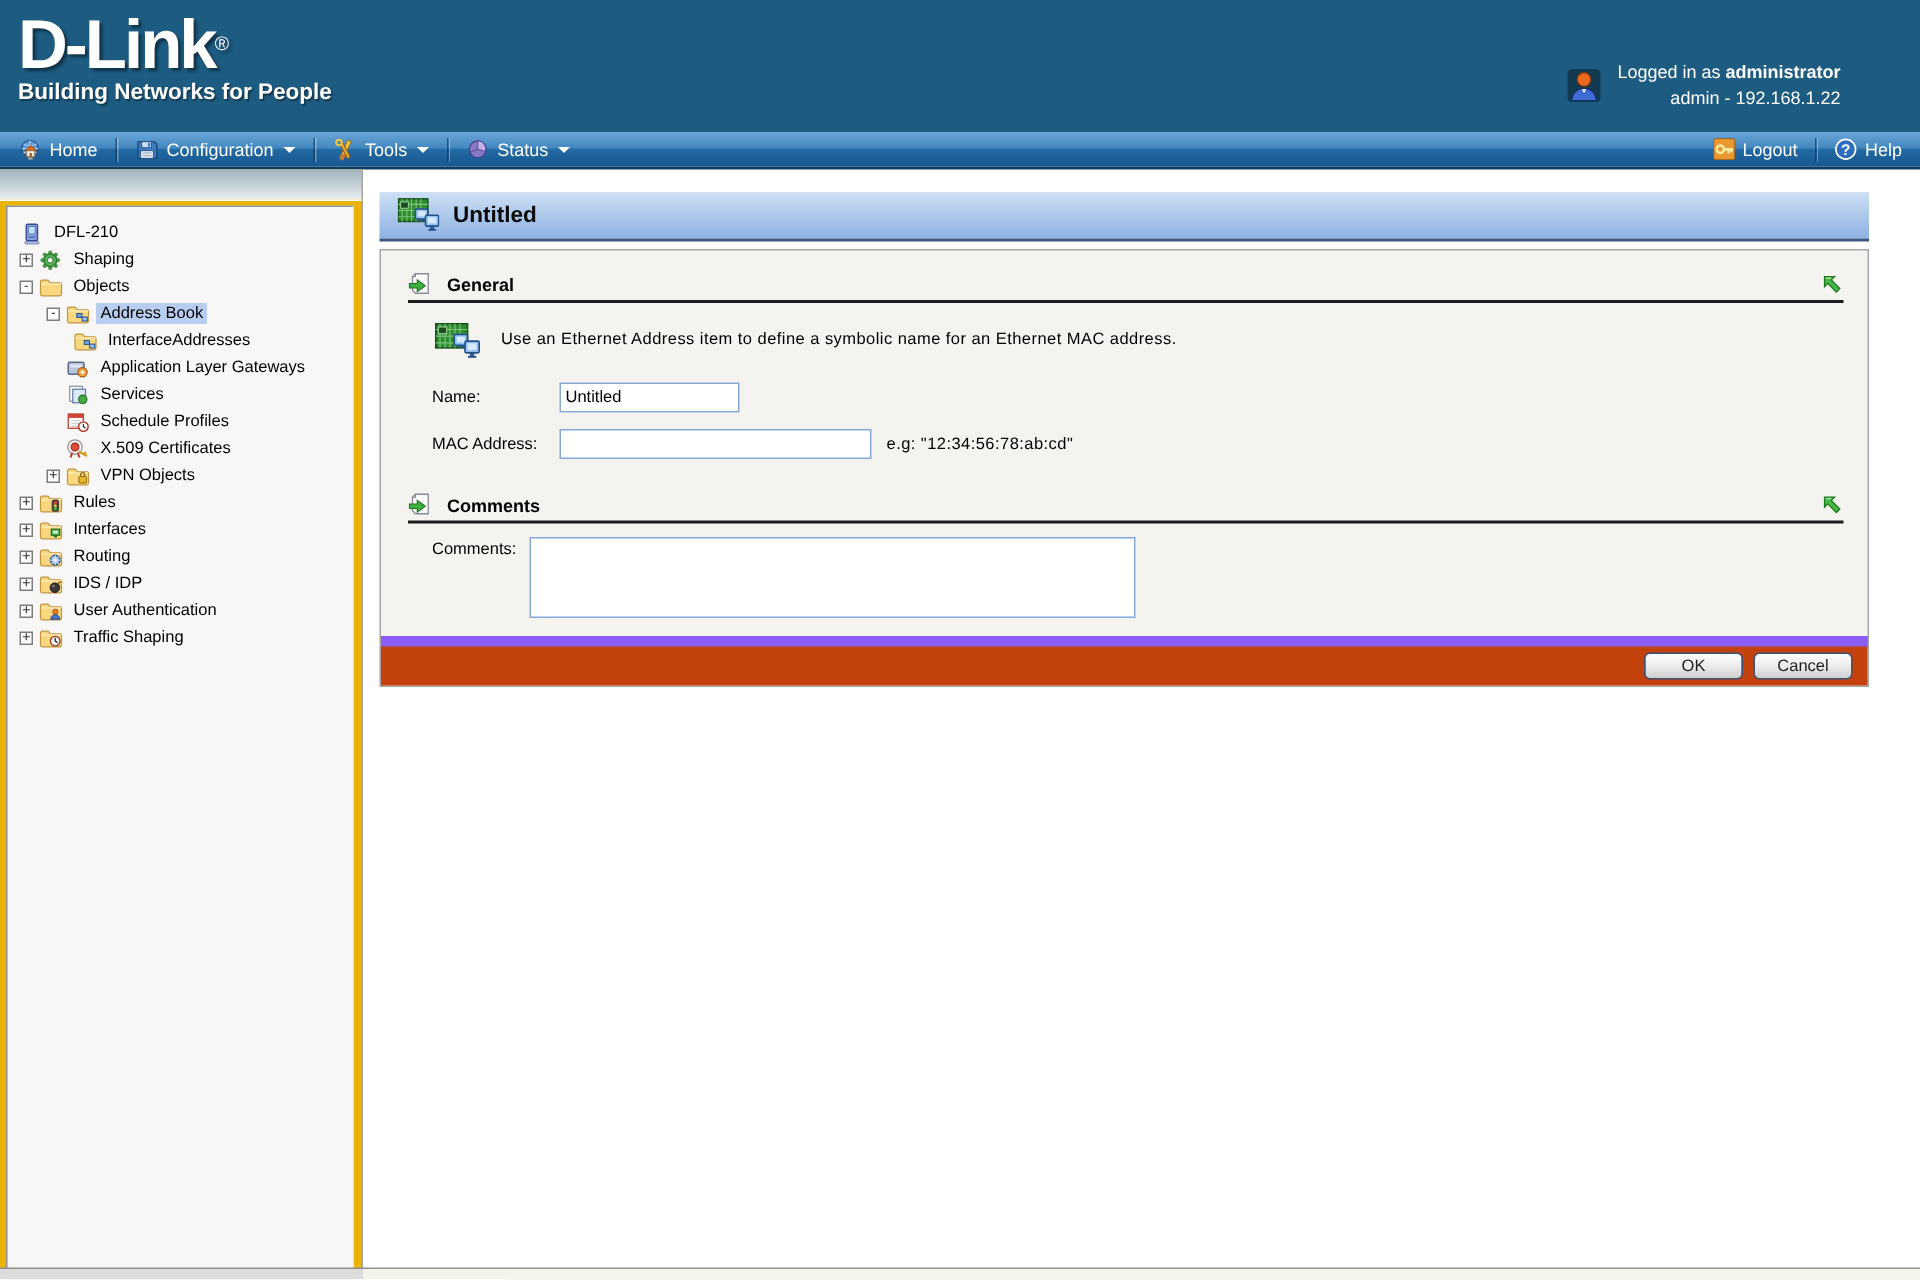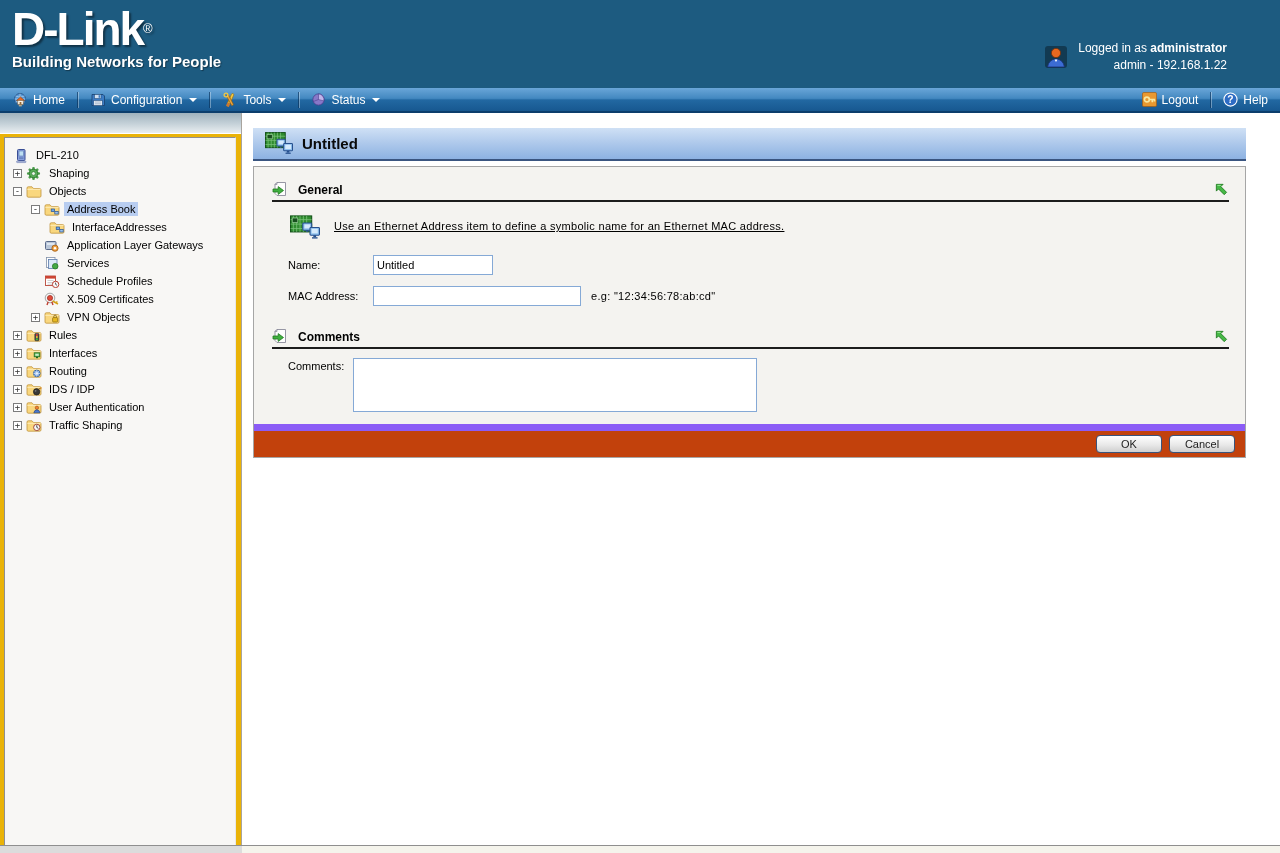--- a/index.html
+++ b/index.html
@@ -66,21 +66,21 @@
   .btn{width:66px;height:18px;border:1px solid #39537b;border-radius:4px;
        background:linear-gradient(180deg,#ffffff 0%,#e9e9e9 55%,#cfcfcf 100%);
        font-family:"Liberation Sans",sans-serif;font-size:11px;color:#222;cursor:pointer;}
 
   .section-header{display:flex;align-items:flex-end;margin:14px 16px 0 18px;
                   border-bottom:2px solid #1c1c1c;padding-bottom:3px;}
   .section-header .sicon{display:inline-flex;margin-right:9px;}
   .section-title{font-size:12px;font-weight:bold;flex:1;}
   .corner-arrow{display:inline-flex;cursor:pointer;}
 
-  .desc-row{display:flex;margin:13px 20px 0 36px;align-items:flex-start;text-decoration:underline;}
+  .desc-row{display:flex;margin:13px 20px 0 36px;align-items:flex-start;}
   .desc-row .ticon-big{margin-right:14px;flex:none;}
   .desc-text{font-size:11px;padding-top:5px;letter-spacing:.3px;}
 
   .frow{display:flex;align-items:center;margin-left:34px;margin-top:11px;}
   .flabel{width:85px;font-size:11px;flex:none;}
   .tinput{height:16px;border:1px solid #85a9d6;background:#fff;font-family:"Liberation Sans",sans-serif;
           font-size:11px;padding:1px 3px;box-sizing:content-box;}
   #name-input{width:112px;}
   #mac-input{width:200px;}
   .hint{font-size:11px;margin-left:10px;letter-spacing:.3px;}

